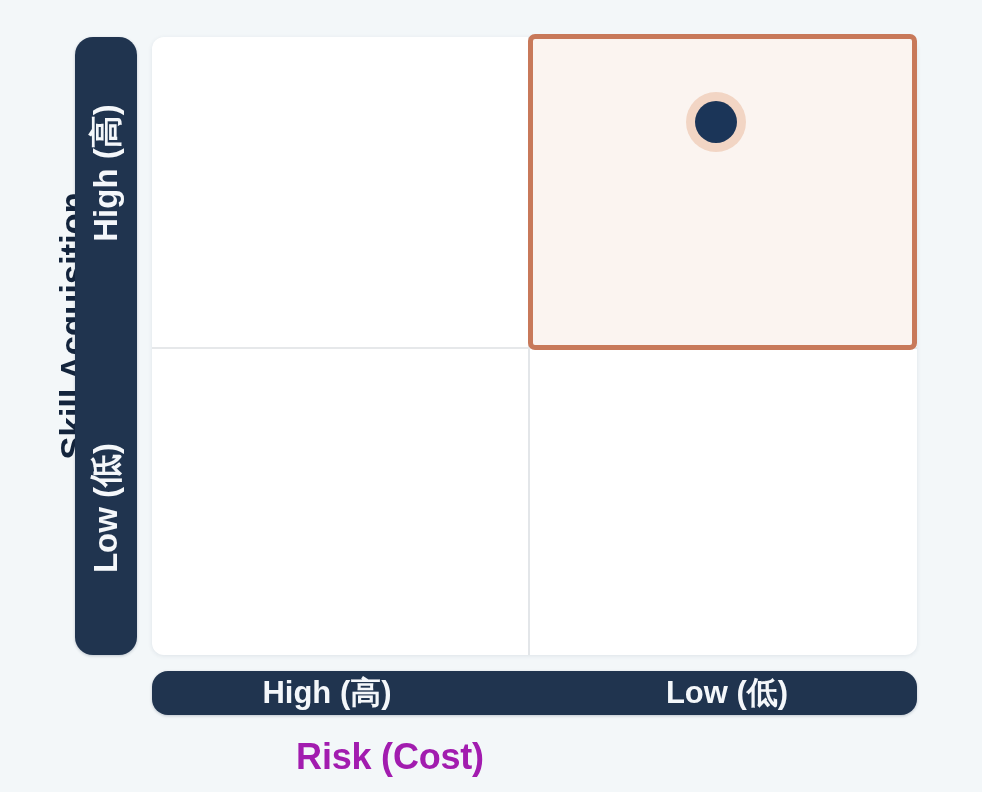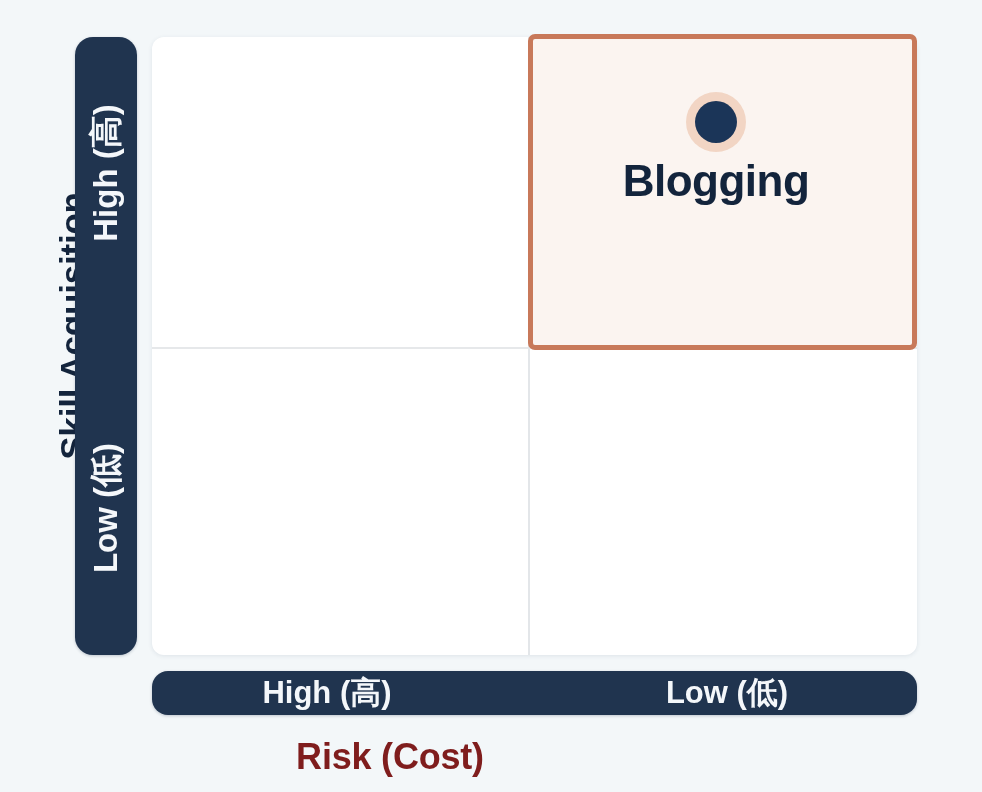--- a/index.html
+++ b/index.html
@@ -186,21 +186,21 @@
 
   
   .x-axis-title {
     position: absolute;
     left: 0;
     top: 736px;
     width: 780px;
     text-align: center;
     font-size: 36px;
     font-weight: bold;
-    color: #7f1d1d;
+    color: #a21caf;
     letter-spacing: -0.2px;
   }
 </style>
 </head>
 <body>
 
 <div id="matrix-root">
 
   <div class="y-axis-title">Skill Acquisition</div>
 
@@ -215,21 +215,20 @@
   </div>
 
   <div class="highlight-quadrant"></div>
 
   <div class="data-point">
     <div class="halo"></div>
     <div class="dot"></div>
   </div>
 
   <div class="data-label">
-    <div class="label-en">Blogging</div>
   </div>
 
   <div class="x-axis-bar">
     <div class="x-tick high">High (高)</div>
     <div class="x-tick low">Low (低)</div>
   </div>
 
   <div class="x-axis-title">Risk (Cost)</div>
 
 </div>

